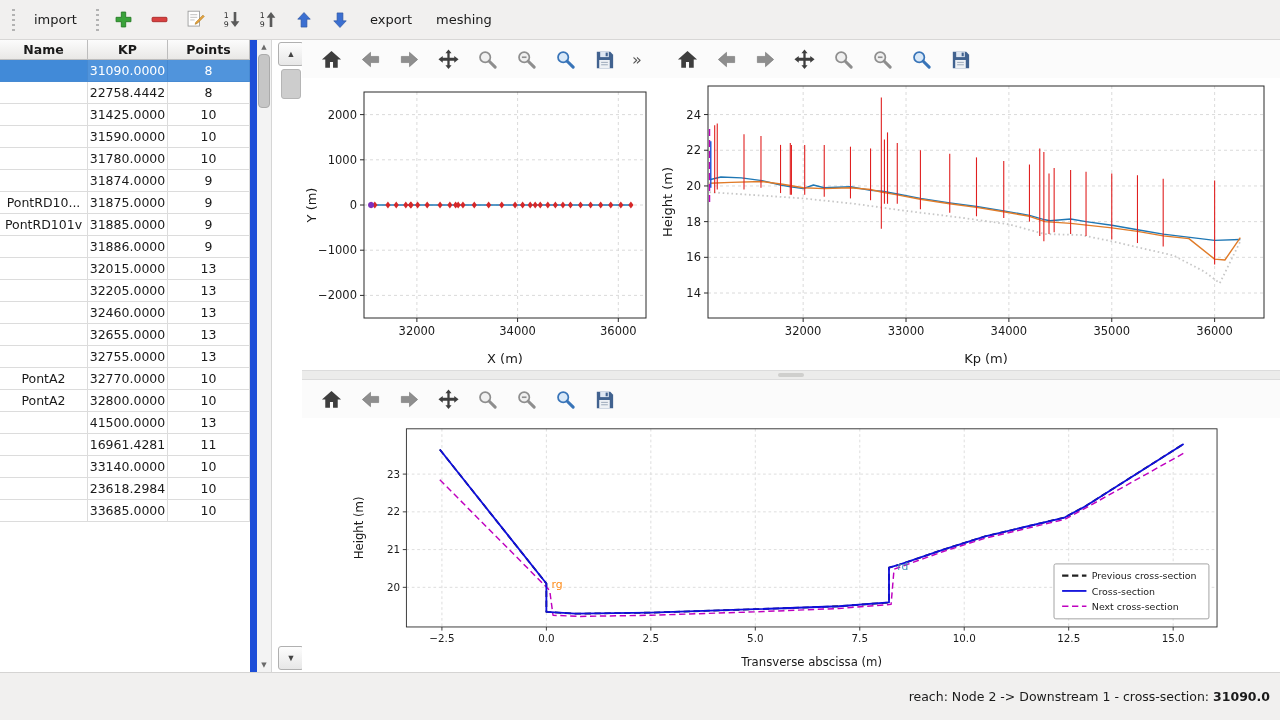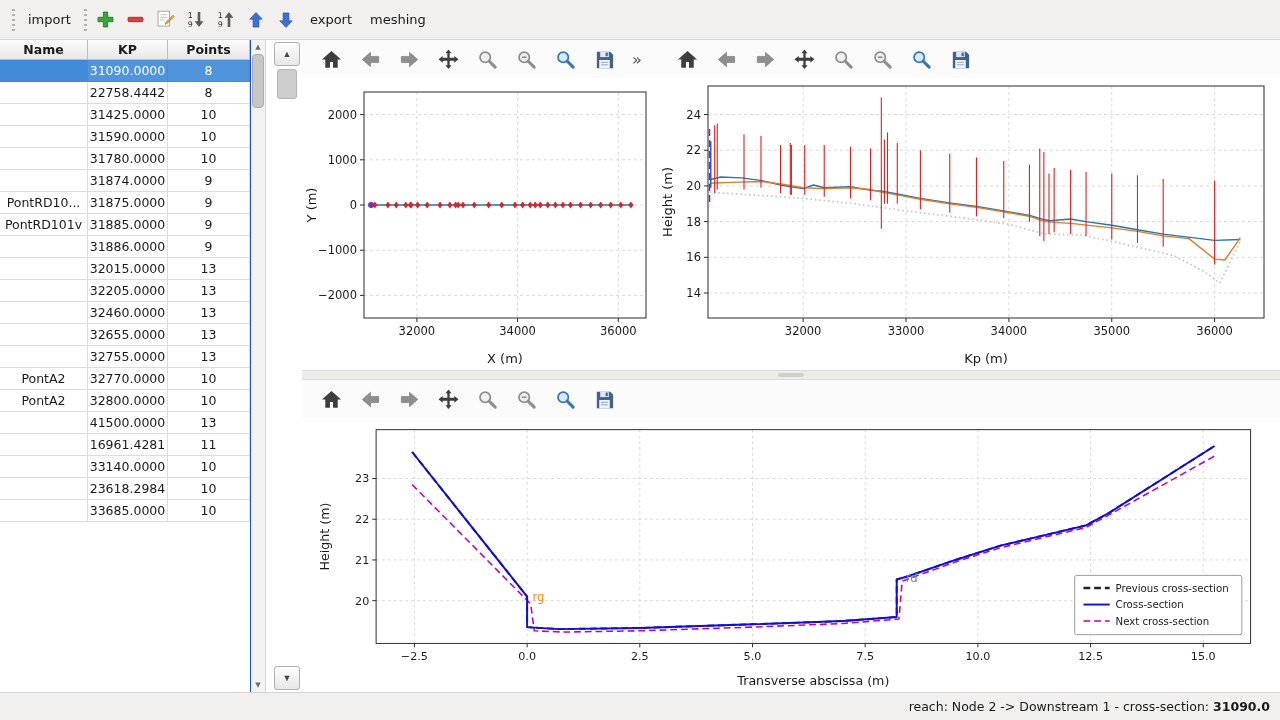--- a/index.html
+++ b/index.html
@@ -1,32 +1,32 @@
 <!DOCTYPE html>
 <html><head>
 <meta charset="utf-8">
 <style>
   html,body{margin:0;padding:0;width:1280px;height:720px;overflow:hidden;
     font-family:"DejaVu Sans","Liberation Sans",sans-serif;font-size:13px;background:#fff;color:#1a1a1a}
   #app{display:flex;flex-direction:column;width:1280px;height:720px}
 
   
   #top-toolbar{height:39px;background:#f1f0ef;border-bottom:1px solid #d8d7d6;
-    display:flex;align-items:center;padding:0 8px;flex:none}
+    display:flex;align-items:center;gap:6px;padding:0 8px;flex:none}
   .grip{width:3px;height:22px;margin:0 4px;
     background-image:repeating-linear-gradient(to bottom,#b3b3b3 0 2px,transparent 2px 5px)}
   .tb-text{background:transparent;border:none;font:inherit;color:#1a1a1a;padding:5px 9px;cursor:default}
   .tb-icon{background:transparent;border:none;width:30px;height:30px;display:flex;
     align-items:center;justify-content:center;padding:2px;cursor:default}
 
   #main{flex:1;display:flex;min-height:0}
 
   
   #left-panel{width:302px;flex:none;display:flex;background:#fff}
-  #table-wrap{width:250px;flex:none;display:flex;flex-direction:column;border-right:1px solid #1d4ed8}
+  #table-wrap{width:250px;flex:none;display:flex;flex-direction:column;border-right:7px solid #1d4ed8}
   #table-head{display:flex;height:20px;flex:none}
   .thcell{display:flex;align-items:center;justify-content:center;font-weight:bold;font-size:12.5px;
     background:linear-gradient(#fcfcfc,#e9e8e6);border-right:1px solid #bdbdbd;border-bottom:1px solid #bdbdbd;box-sizing:border-box}
   .c0{width:88px}.c1{width:80px}.c2{width:82px}
   #table-body{flex:1;overflow:hidden}
   .trow{display:flex;height:22px}
   .tcell{display:flex;align-items:center;justify-content:center;font-size:12.5px;
     border-right:1px solid #dcdcdc;border-bottom:1px solid #dcdcdc;box-sizing:border-box;
     white-space:nowrap;overflow:hidden;text-overflow:ellipsis}
   .trow.selected .tcell{background:#5094dc;color:#fff;border-color:#478ad2}
@@ -56,21 +56,21 @@
   .overflow{color:#555;font-size:16px;margin-left:2px;cursor:default}
   #hsplitter{height:8px;background:#ececeb;border-top:1px solid #dcdcdc;border-bottom:1px solid #dcdcdc;
     display:flex;align-items:center;justify-content:center}
   #hsplitter .handle{width:26px;height:4px;background:#cfcfcd;border-radius:2px}
   #plot-bottom{flex:1;display:flex;flex-direction:column;min-height:0}
   svg.chart{display:block}
   svg text{font-family:"DejaVu Sans","Liberation Sans",sans-serif}
 
   
   #status-bar{height:19px;flex:none;background:#f1f0ef;border-top:1px solid #d5d4d3;
-    display:flex;align-items:center;justify-content:flex-end;padding:4px 10px;font-size:12.5px;gap:4px}
+    display:flex;align-items:center;justify-content:flex-end;padding:14px 10px;font-size:12.5px;gap:4px}
 </style>
 </head>
 <body>
 
 <div id="app">
 
   <div id="top-toolbar">
     <span class="grip"></span>
     <button class="tb-text">import</button>
     <span class="grip"></span>

